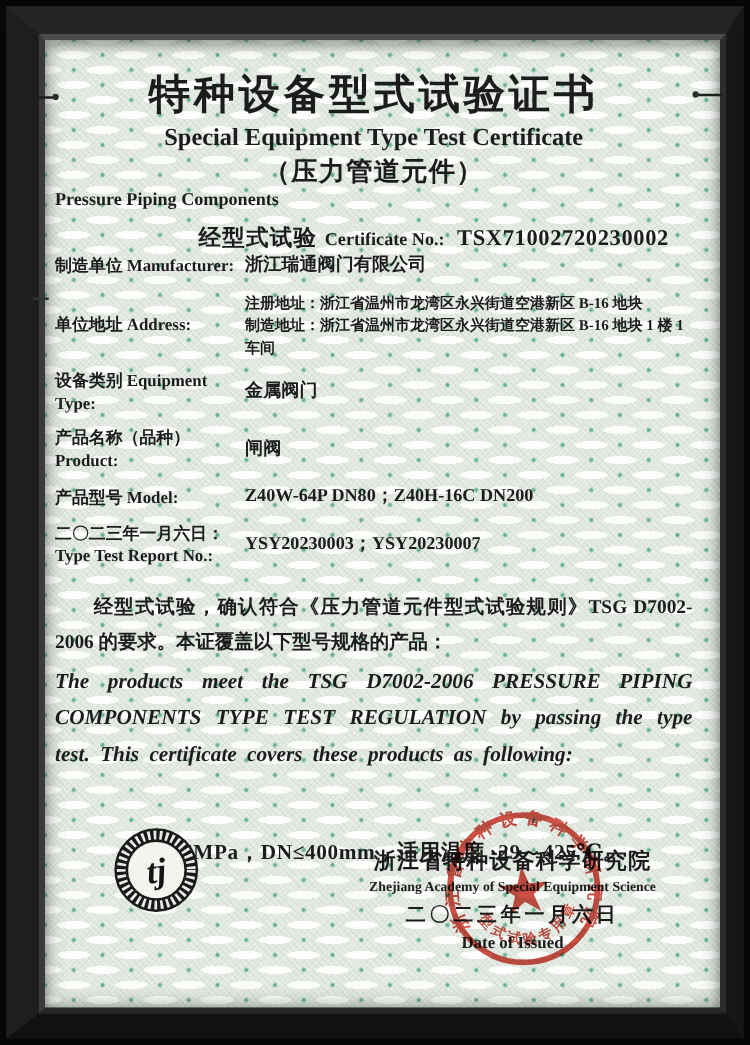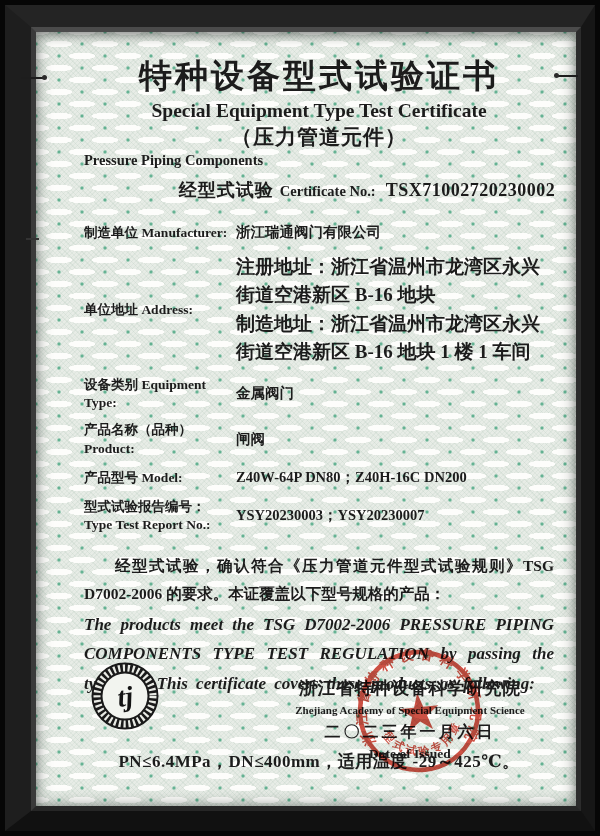--- a/index.html
+++ b/index.html
@@ -22,38 +22,37 @@
     background-image:
       radial-gradient(19px 4.6px at 50% 50%, #fdfdfb 0 68%, rgba(255,255,255,0) 72%),
       radial-gradient(19px 4.6px at 50% 50%, #fdfdfb 0 68%, rgba(255,255,255,0) 72%),
       radial-gradient(circle 2px at 50% 50%, rgba(58,160,120,.75) 0 1.3px, rgba(58,160,120,0) 2px),
       repeating-linear-gradient(45deg, rgba(120,160,135,.10) 0 1px, rgba(0,0,0,0) 1px 4px),
       repeating-linear-gradient(-45deg, rgba(110,150,130,.08) 0 1px, rgba(0,0,0,0) 1px 3px);
     background-size:46px 24px,46px 24px,23px 12px,auto,auto;
     background-position:0 0,23px 12px,-11.5px -6px,0 0,0 0;
     box-shadow:inset 0 0 16px rgba(20,30,25,.45), inset 0 3px 8px rgba(0,0,0,.25);
     color:#1c1c1c;
-    padding-left:40px;
   }
   .content{position:relative;padding:0 22px 0 8px;font-weight:bold;}
   
   .t-zh{margin-top:26px;text-align:center;font-size:33px;line-height:1.12;letter-spacing:3px;}
   .t-en{margin-top:5px;text-align:center;font-size:19.5px;line-height:1.15;}
   .t-sub-zh{margin-top:3px;text-align:center;font-size:21px;line-height:1.15;letter-spacing:1px;}
   .t-sub-en{margin-top:2px;font-size:14.5px;line-height:1.15;}
   .cert-line{margin-top:10px;display:flex;justify-content:center;align-items:baseline;transform:translateX(48px);}
   .cert-line .zh{font-size:18px;letter-spacing:1px;}
   .cert-line .en{font-size:14.5px;margin-left:6px;}
   .cert-line .no{font-size:18px;margin-left:10px;letter-spacing:.5px;}
   
-  .fields{margin-top:20px;}
+  .fields{margin-top:0;}
   .frow{display:flex;align-items:center;margin-bottom:9px;}
   .flabel{flex:0 0 152px;font-size:13.5px;line-height:1.35;}
   .fvalue{font-size:14.5px;line-height:1.5;}
-  .fvalue.small{font-size:19px;}
+  .fvalue.small{font-size:12px;}
   
   .para-zh{margin-top:18px;font-size:15.5px;line-height:1.78;text-align:justify;text-indent:2em;}
   .para-en{margin-top:3px;font-size:17px;line-height:1.72;text-align:justify;word-spacing:4px;font-style:italic;}
   .spec-line{margin-top:52px;text-align:center;font-size:17px;letter-spacing:.5px;}
   
   .issuer{position:absolute;left:209px;top:644px;width:330px;text-align:center;font-weight:bold;z-index:2;}
   .issuer .zh{font-size:17.5px;letter-spacing:1px;}
   .issuer .en{font-size:11px;margin-top:4px;}
   .issuer .date{font-size:16px;margin-top:6px;letter-spacing:3px;}
   .issuer .dlabel{font-size:13.5px;margin-top:3px;}
@@ -117,21 +116,21 @@
         <div class="fvalue">闸阀</div>
       </div>
 
       <div class="frow">
         <div class="flabel">产品型号 Model:</div>
         <div class="fvalue">Z40W-64P DN80；Z40H-16C DN200</div>
       </div>
 
       <div class="frow">
         <div class="flabel">
-          <div>型式试验报告编号：</div>
+          <div>二〇二三年一月六日：</div>
           <div>Type Test Report No.:</div>
         </div>
         <div class="fvalue">YSY20230003；YSY20230007</div>
       </div>
 
     </div>
 
     <div class="para-zh">经型式试验，确认符合《压力管道元件型式试验规则》TSG D7002-2006 的要求。本证覆盖以下型号规格的产品：</div>
     <div class="para-en">The products meet the TSG D7002-2006 PRESSURE PIPING COMPONENTS TYPE TEST REGULATION by passing the type test. This certificate covers these products as following:</div>
 

